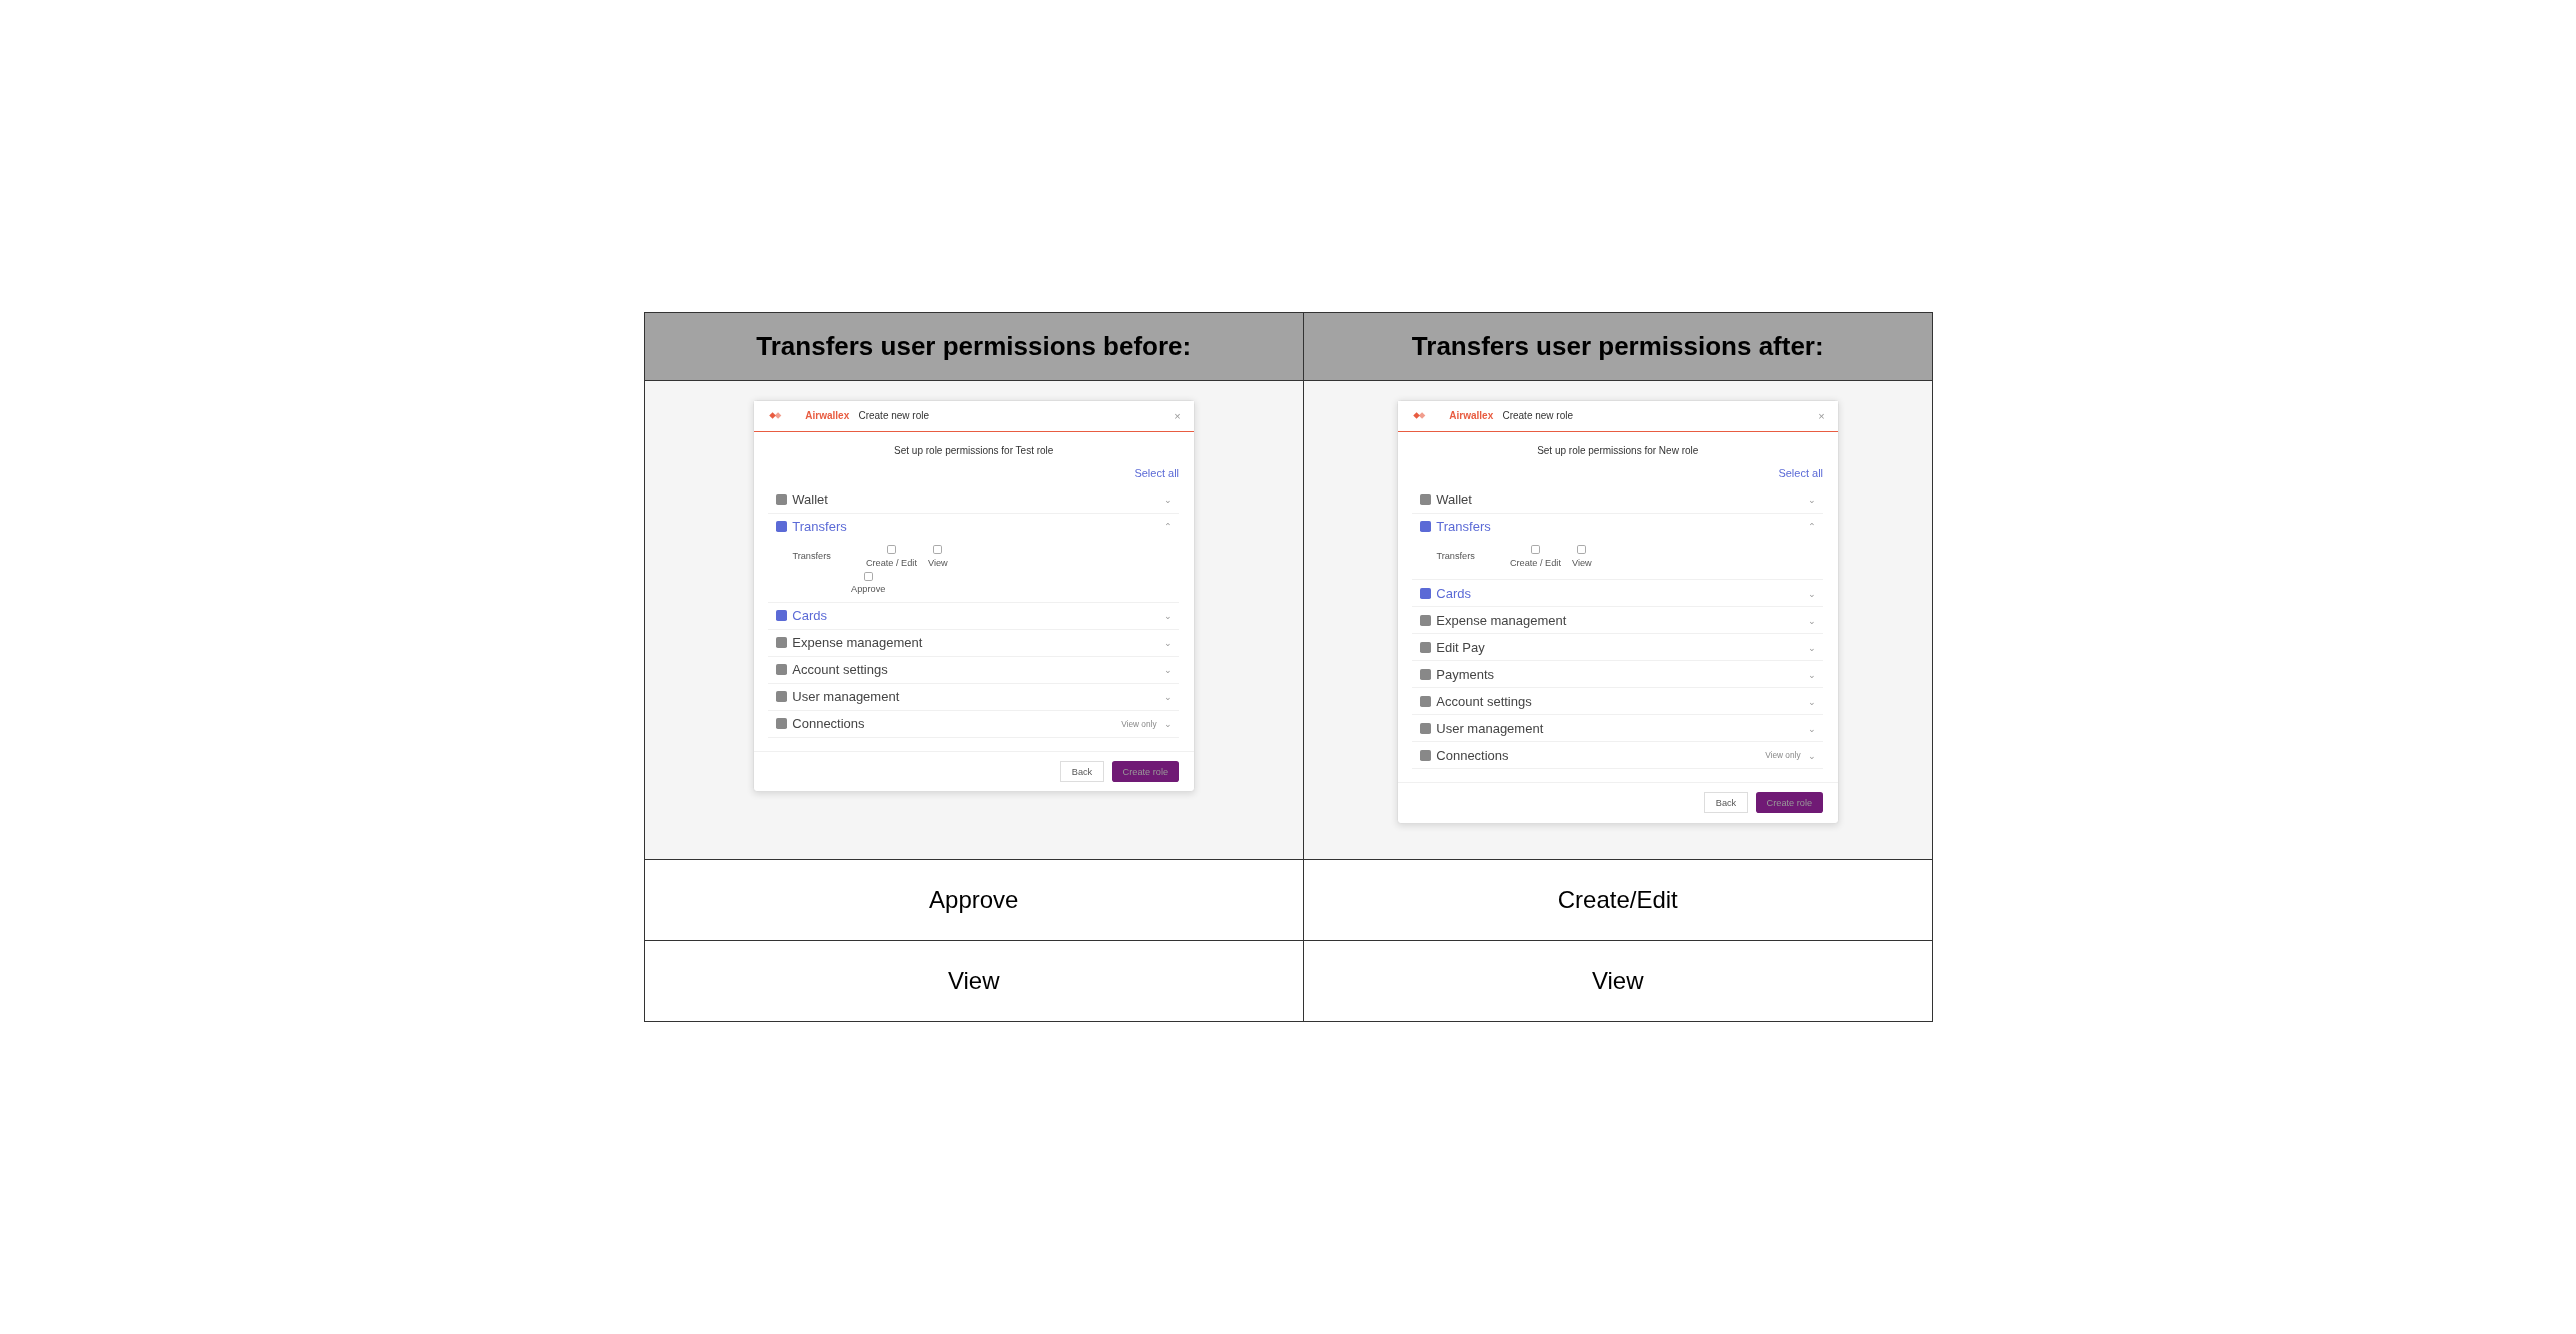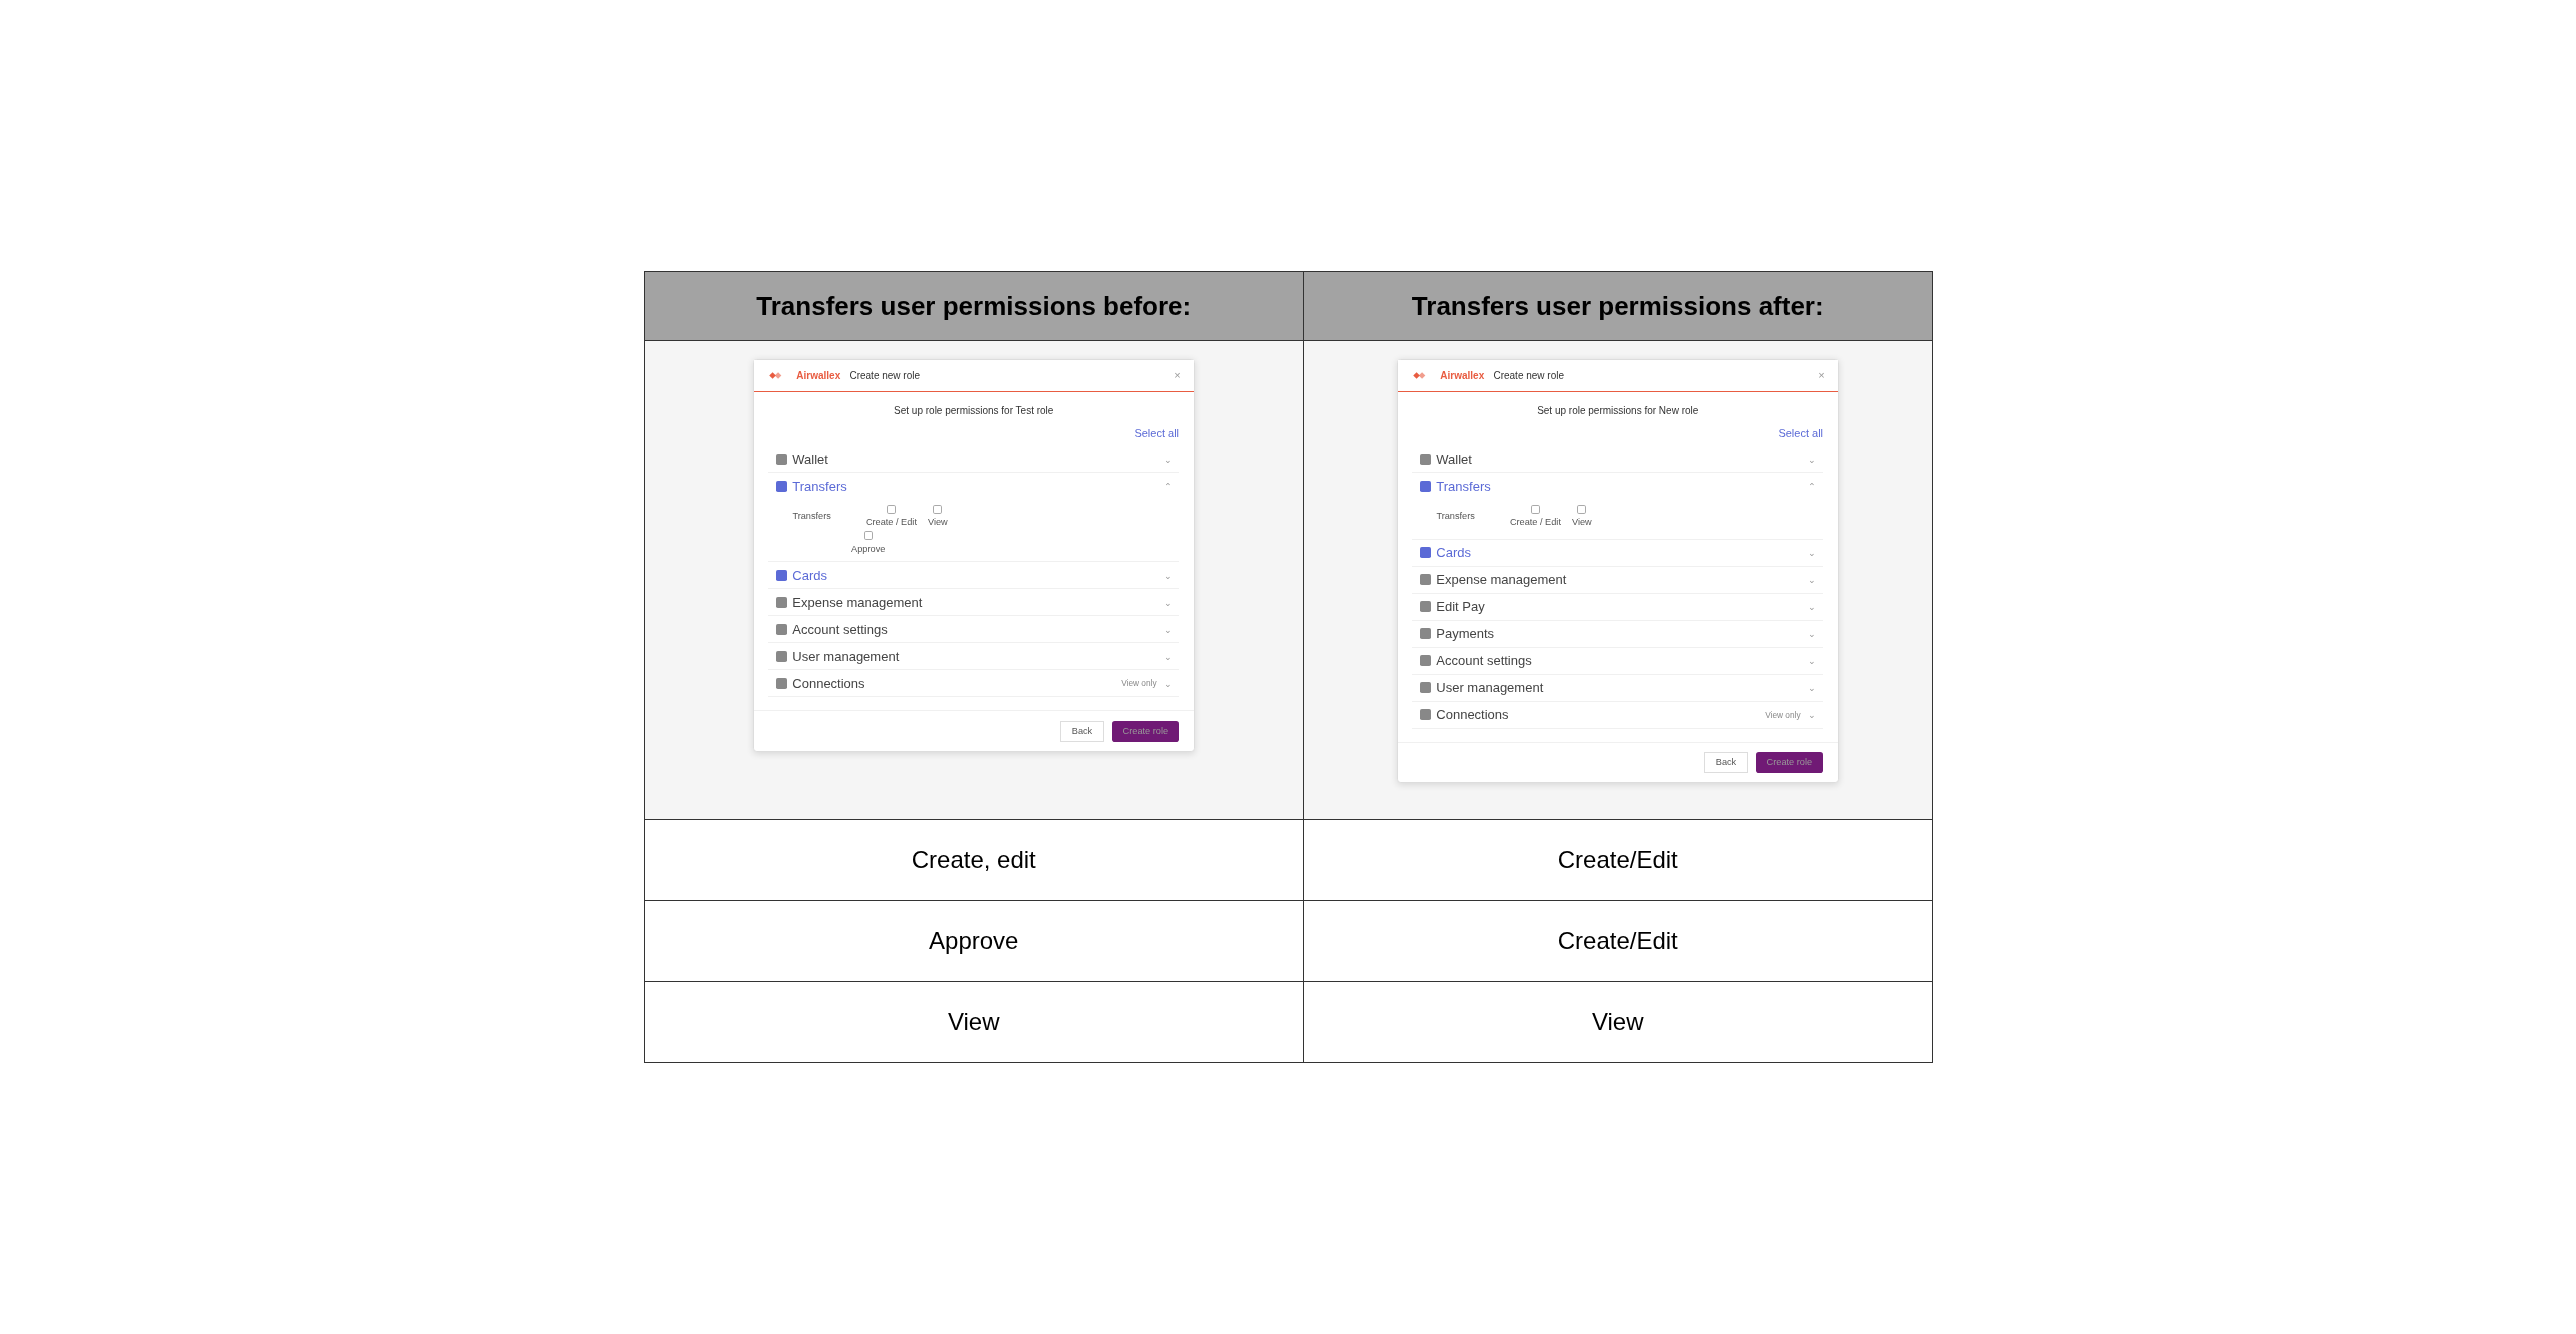--- a/index.html
+++ b/index.html
@@ -68,21 +68,21 @@
       display: flex;
       align-items: center;
       padding: 9.2px 13px;
       border-bottom: 1.8px solid #e85c41;
       background: #fff;
     }
 
     .airwallex-logo {
       display: flex;
       align-items: flex-start;
-      gap: 13px;
+      gap: 22px;
       font-size: 10px;
       font-weight: 600;
       color: #e85c41;
       margin-right: 9.2px;
     }
 
     .logo-icon {
       width: 16.6px;
       height: 11px;
     }
@@ -487,28 +487,20 @@
             </div>
             <div class="modal-footer">
               <button class="btn-back">Back</button>
               <button class="btn-create">Create role</button>
             </div>
           </div>
         </div>
       </td>
     </tr>
 
-    <tr class="comparison-row">
-      <td>
-        <span>Create, edit</span>
-      </td>
-      <td>
-        <span>Create/Edit</span>
-      </td>
-    </tr>
 
     <tr class="comparison-row">
       <td>
         <span>Approve</span>
       </td>
       <td>
         <span>Create/Edit</span>
       </td>
     </tr>
 

